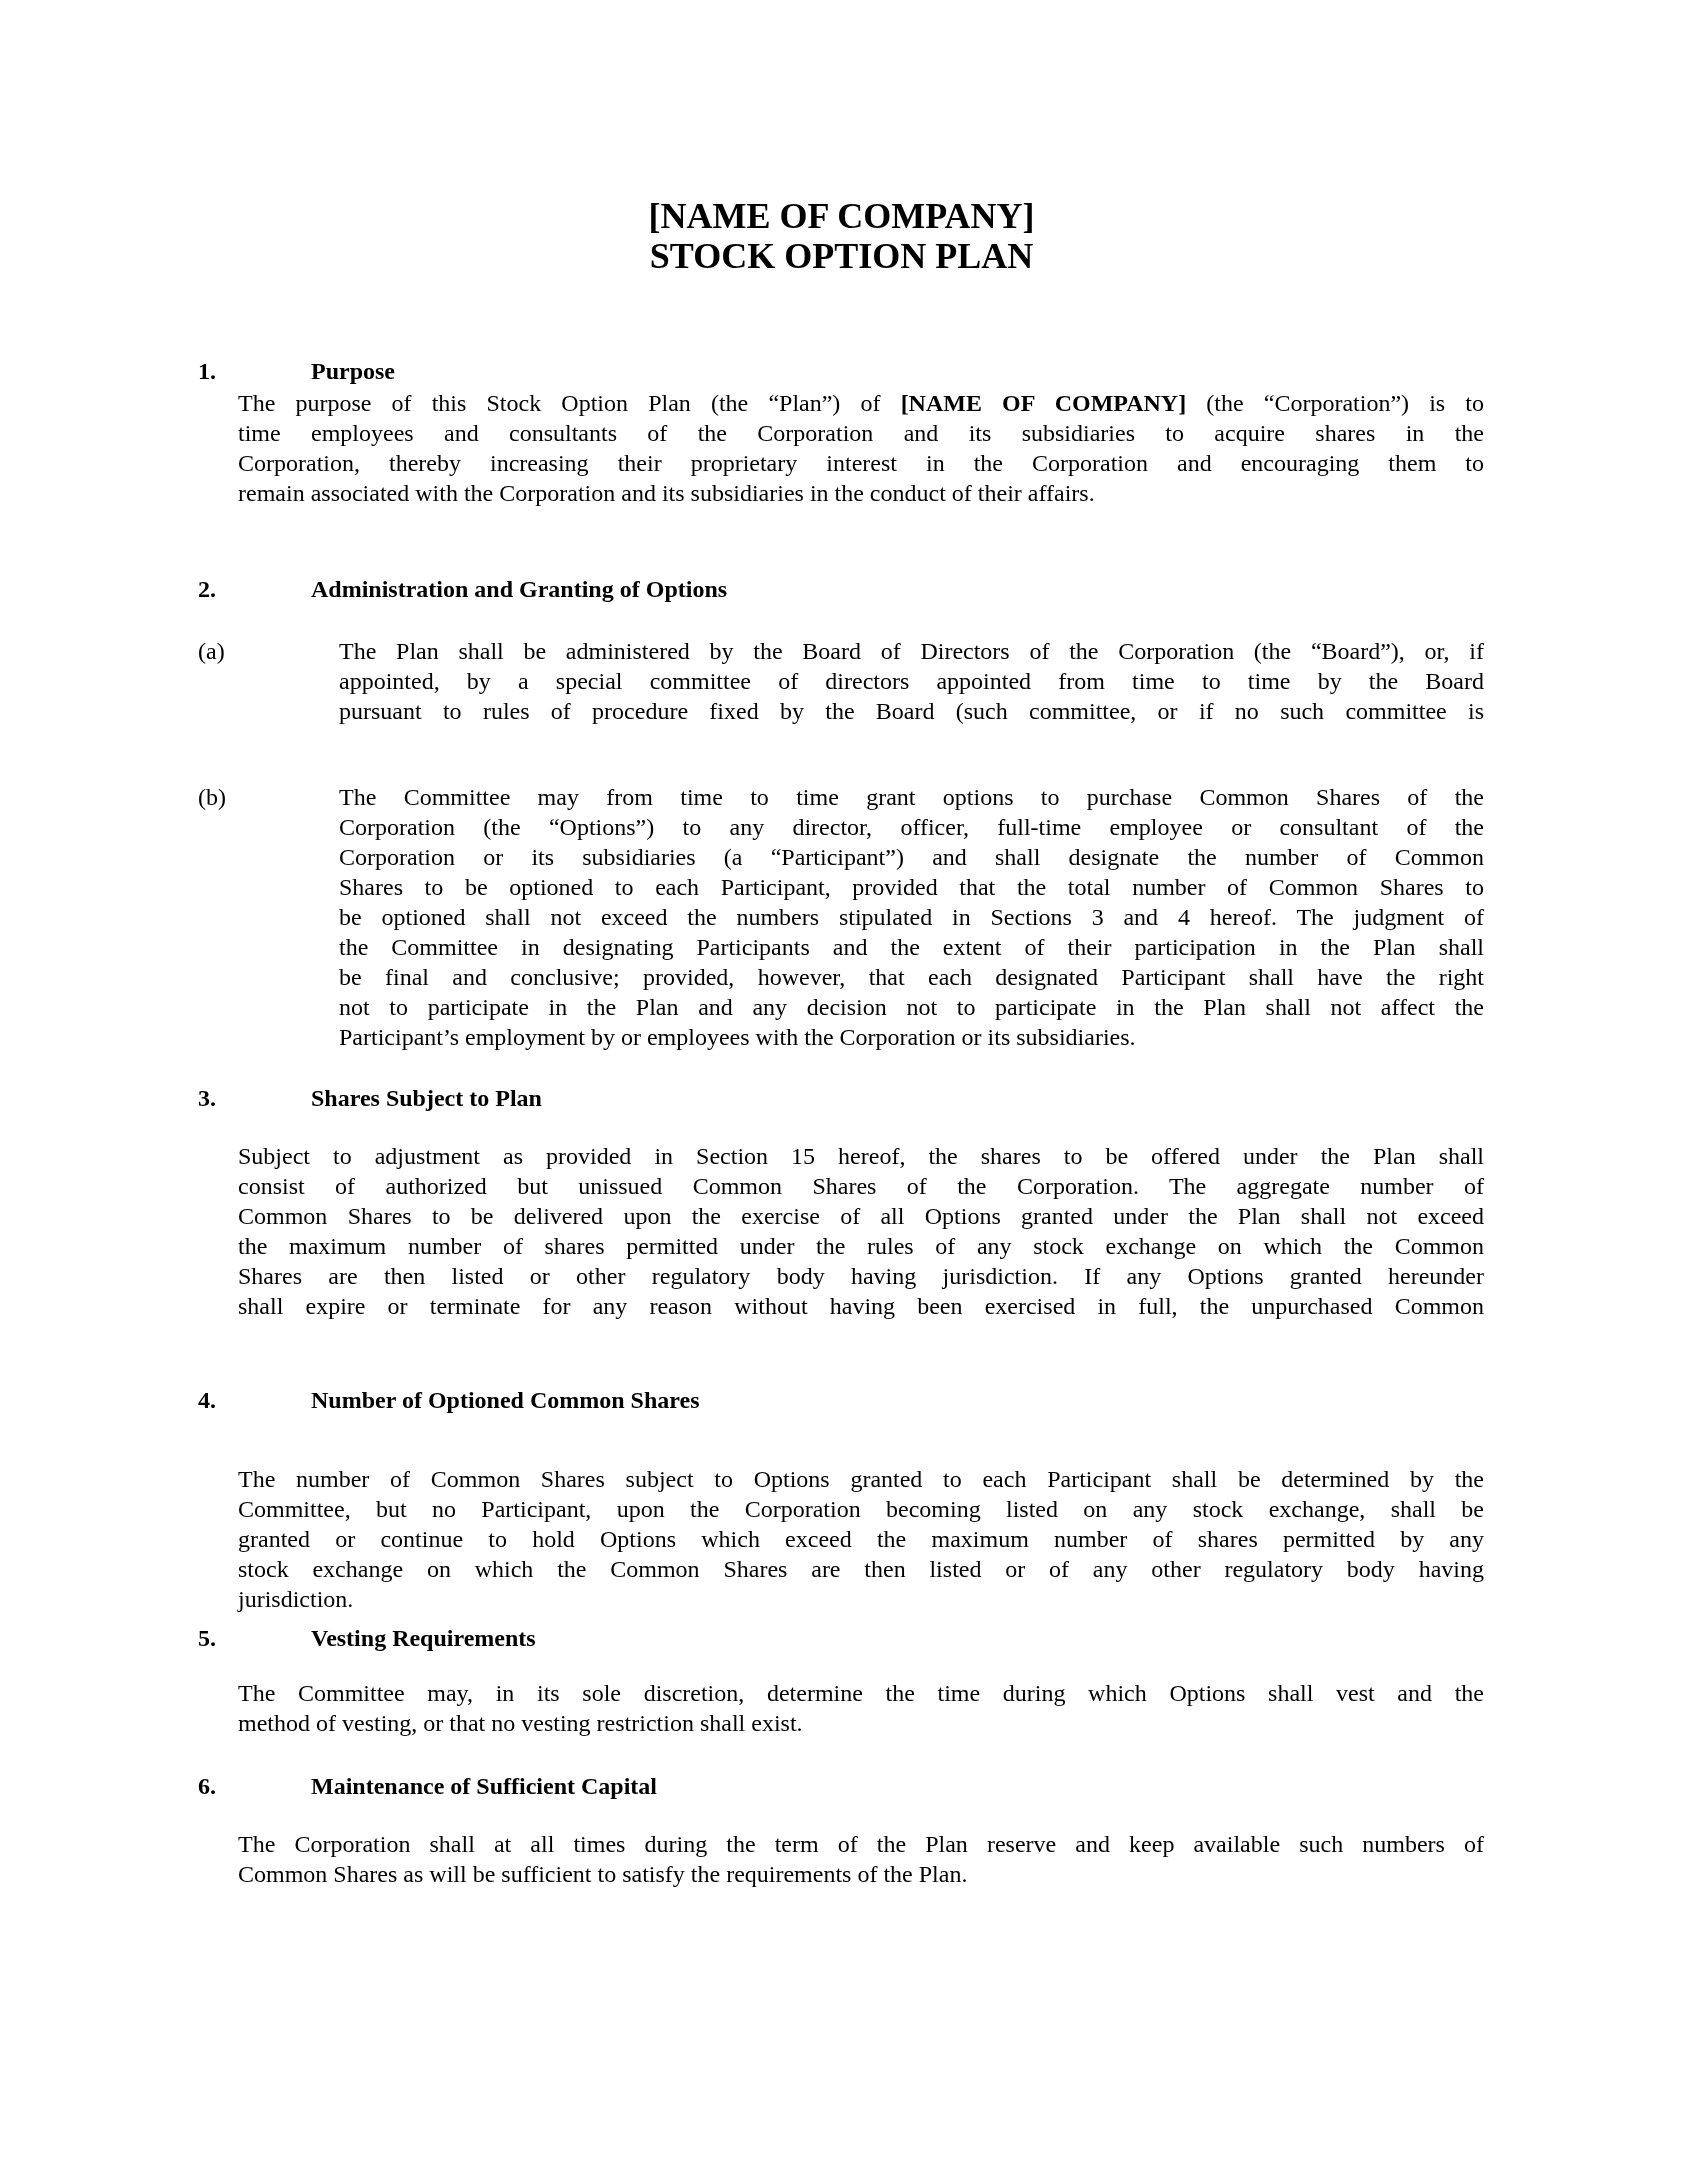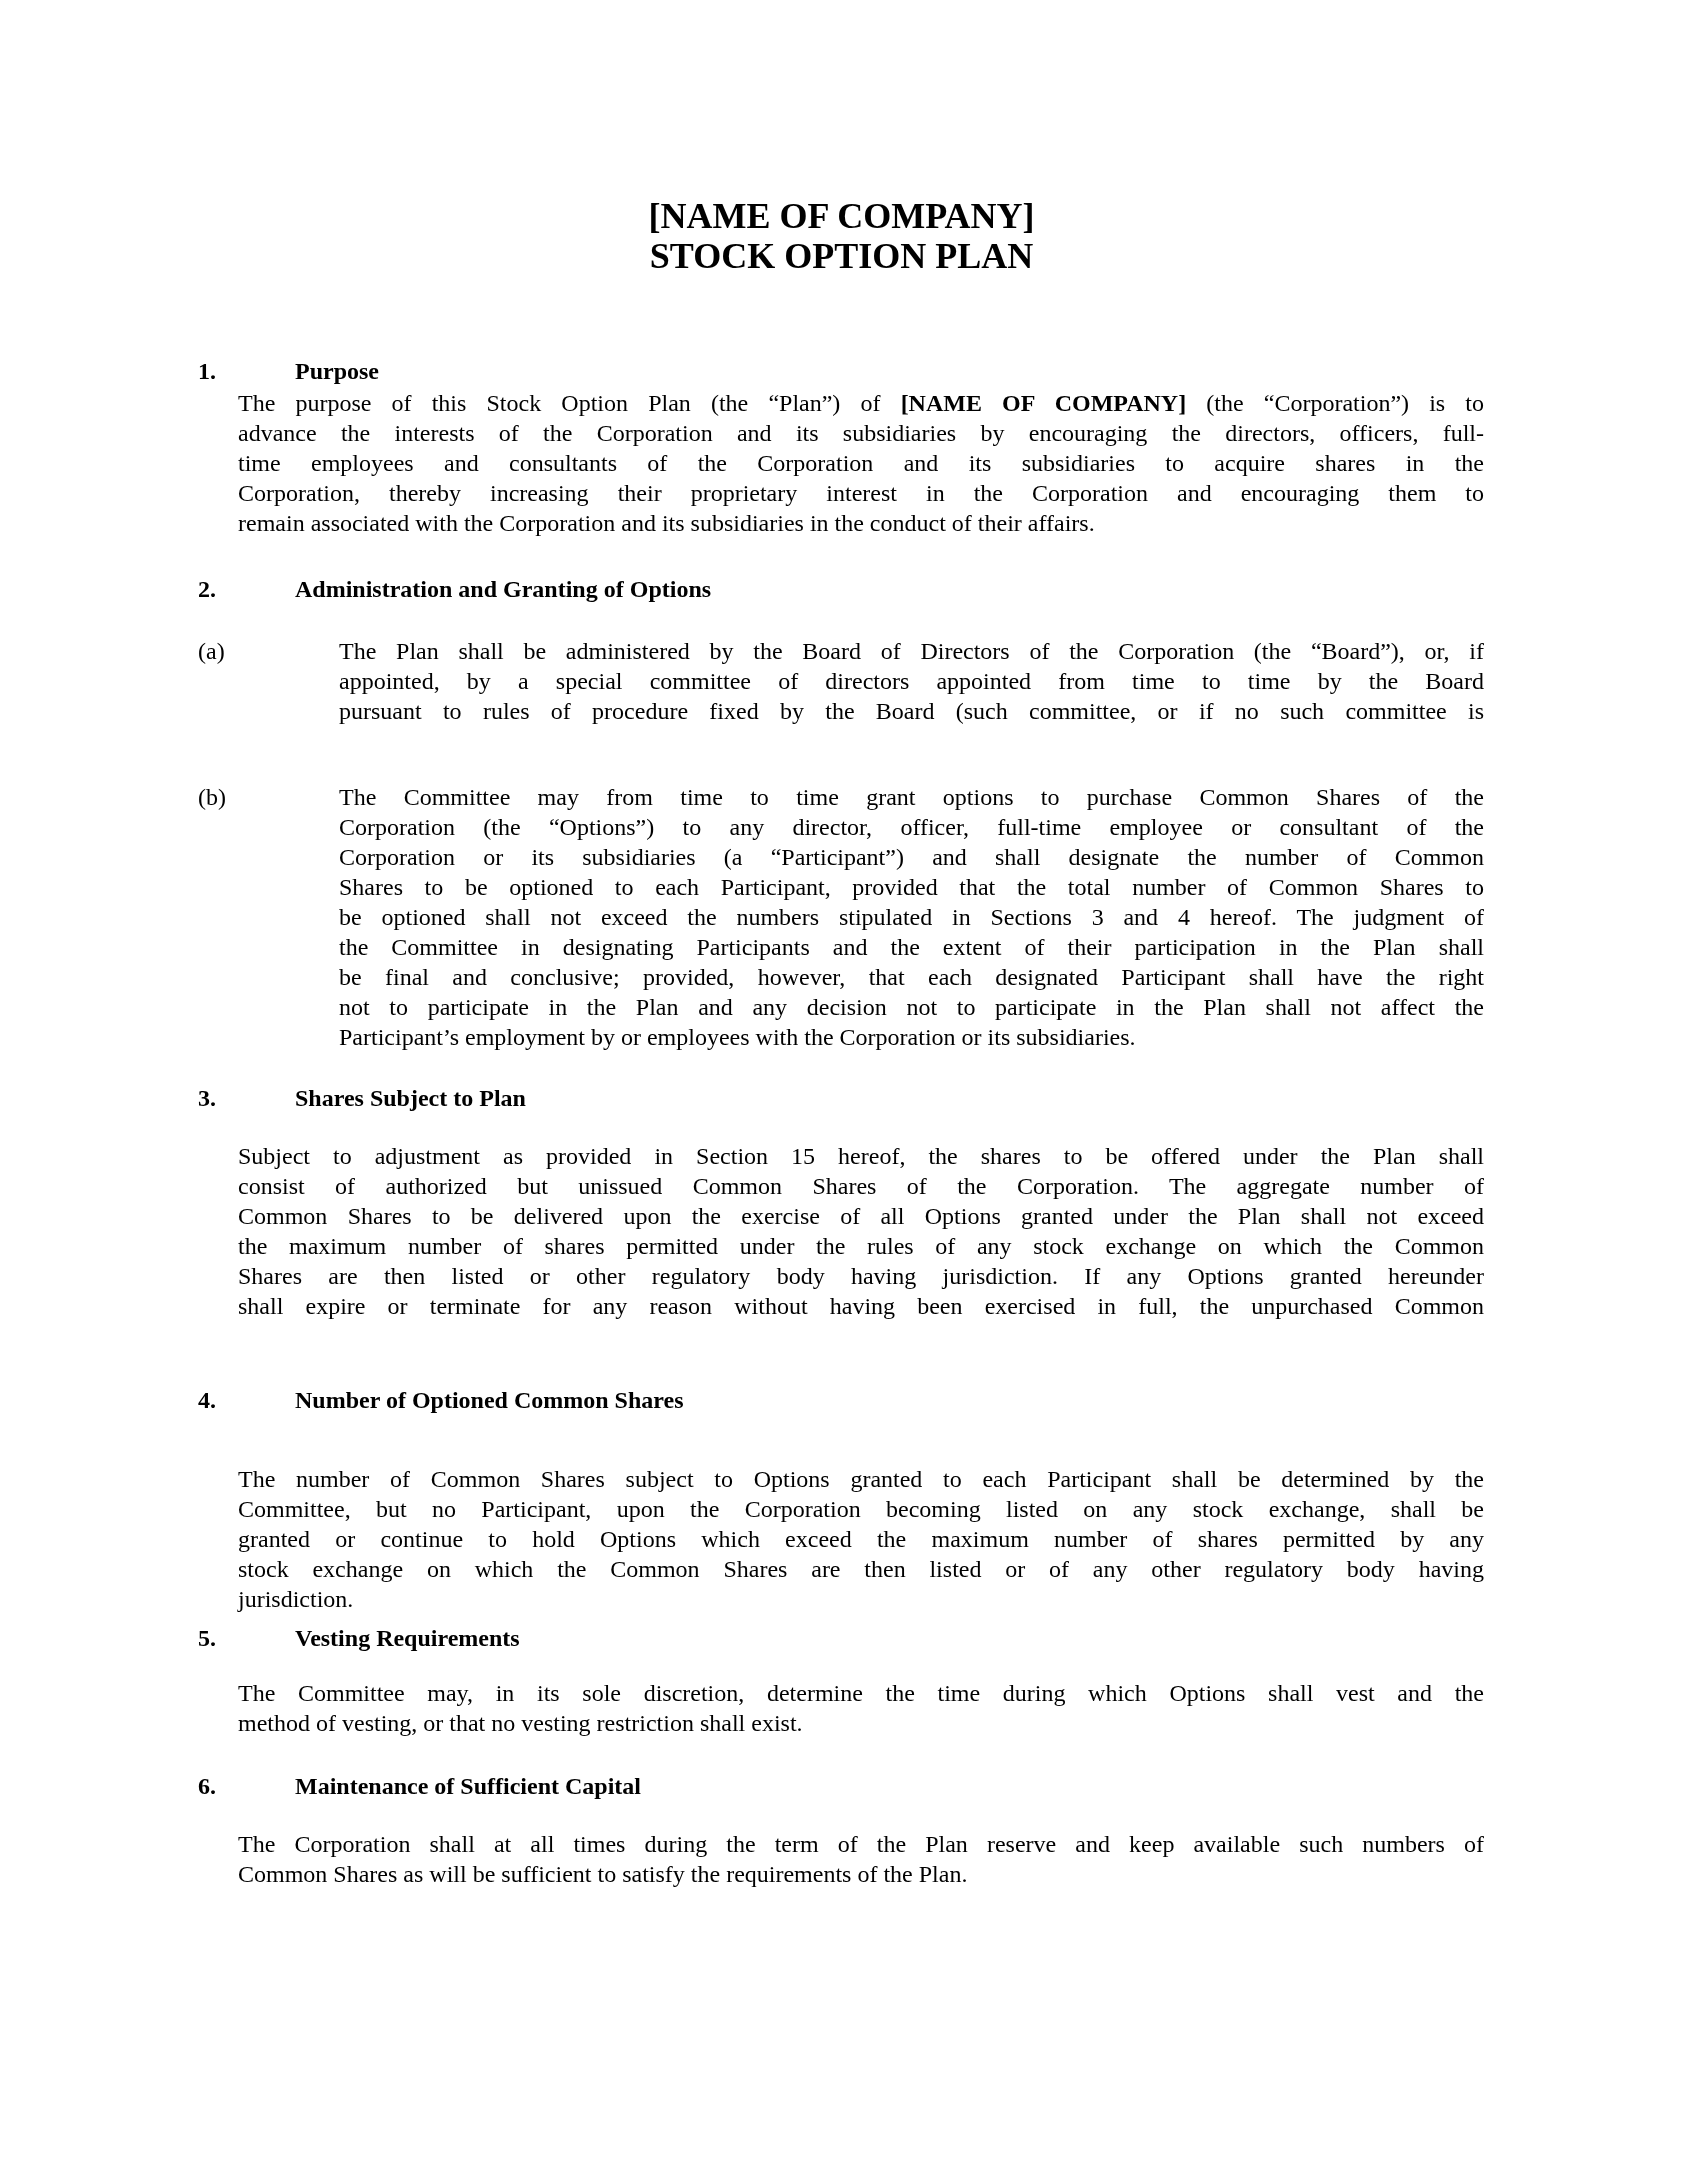--- a/index.html
+++ b/index.html
@@ -4,21 +4,21 @@
 <style>
   html, body { margin: 0; padding: 0; background: #ffffff; }
   body { width: 1683px; height: 2178px; position: relative; overflow: hidden;
          font-family: "Liberation Serif", "DejaVu Serif", serif; color: #000; }
   .title { position: absolute; left: 0; width: 1683px; text-align: center;
            font-weight: bold; font-size: 36px; line-height: 40px; top: 196px; }
   .title div { white-space: nowrap; }
   .heading { position: absolute; left: 198px; font-weight: bold; font-size: 24px;
              line-height: 30px; white-space: nowrap; }
   .heading .num { position: absolute; left: 0; }
-  .heading .txt { position: absolute; left: 97px; }
+  .heading .txt { position: absolute; left: 113px; }
   .body { position: absolute; left: 198px; width: 1286px; font-size: 24px; line-height: 30px; }
   .sub { position: absolute; left: 198px; width: 1286px; font-size: 24px; line-height: 30px; }
   .sub .label { position: absolute; left: 0; top: 0; }
   .sub .lines { position: absolute; left: 101px; width: 1185px; }
   .line { display: block; white-space: nowrap; height: 30px; text-align: justify;
           text-align-last: justify; overflow: visible; margin-left: 40px; }
   .line.last { text-align-last: left; }
   .line b { font-weight: bold; }
 </style>
 </head>
@@ -28,21 +28,20 @@
   <div>[NAME OF COMPANY]</div>
   <div>STOCK OPTION PLAN</div>
 </div>
 
 <div class="heading" style="top:356px">
   <span class="num">1.</span>
   <span class="txt">Purpose</span>
 </div>
 <div class="body" style="top:388px">
   <span class="line"><span>The purpose of this Stock Option Plan (the “Plan”) of </span><b>[NAME OF COMPANY]</b><span> (the “Corporation”) is to</span></span>
-  <span class="line">advance the interests of the Corporation and its subsidiaries by encouraging the directors, officers, full-</span>
   <span class="line">time employees and consultants of the Corporation and its subsidiaries to acquire shares in the</span>
   <span class="line">Corporation, thereby increasing their proprietary interest in the Corporation and encouraging them to</span>
   <span class="line last">remain associated with the Corporation and its subsidiaries in the conduct of their affairs.</span>
 </div>
 
 <div class="heading" style="top:574px">
   <span class="num">2.</span>
   <span class="txt">Administration and Granting of Options</span>
 </div>
 <div class="sub" style="top:636px">

